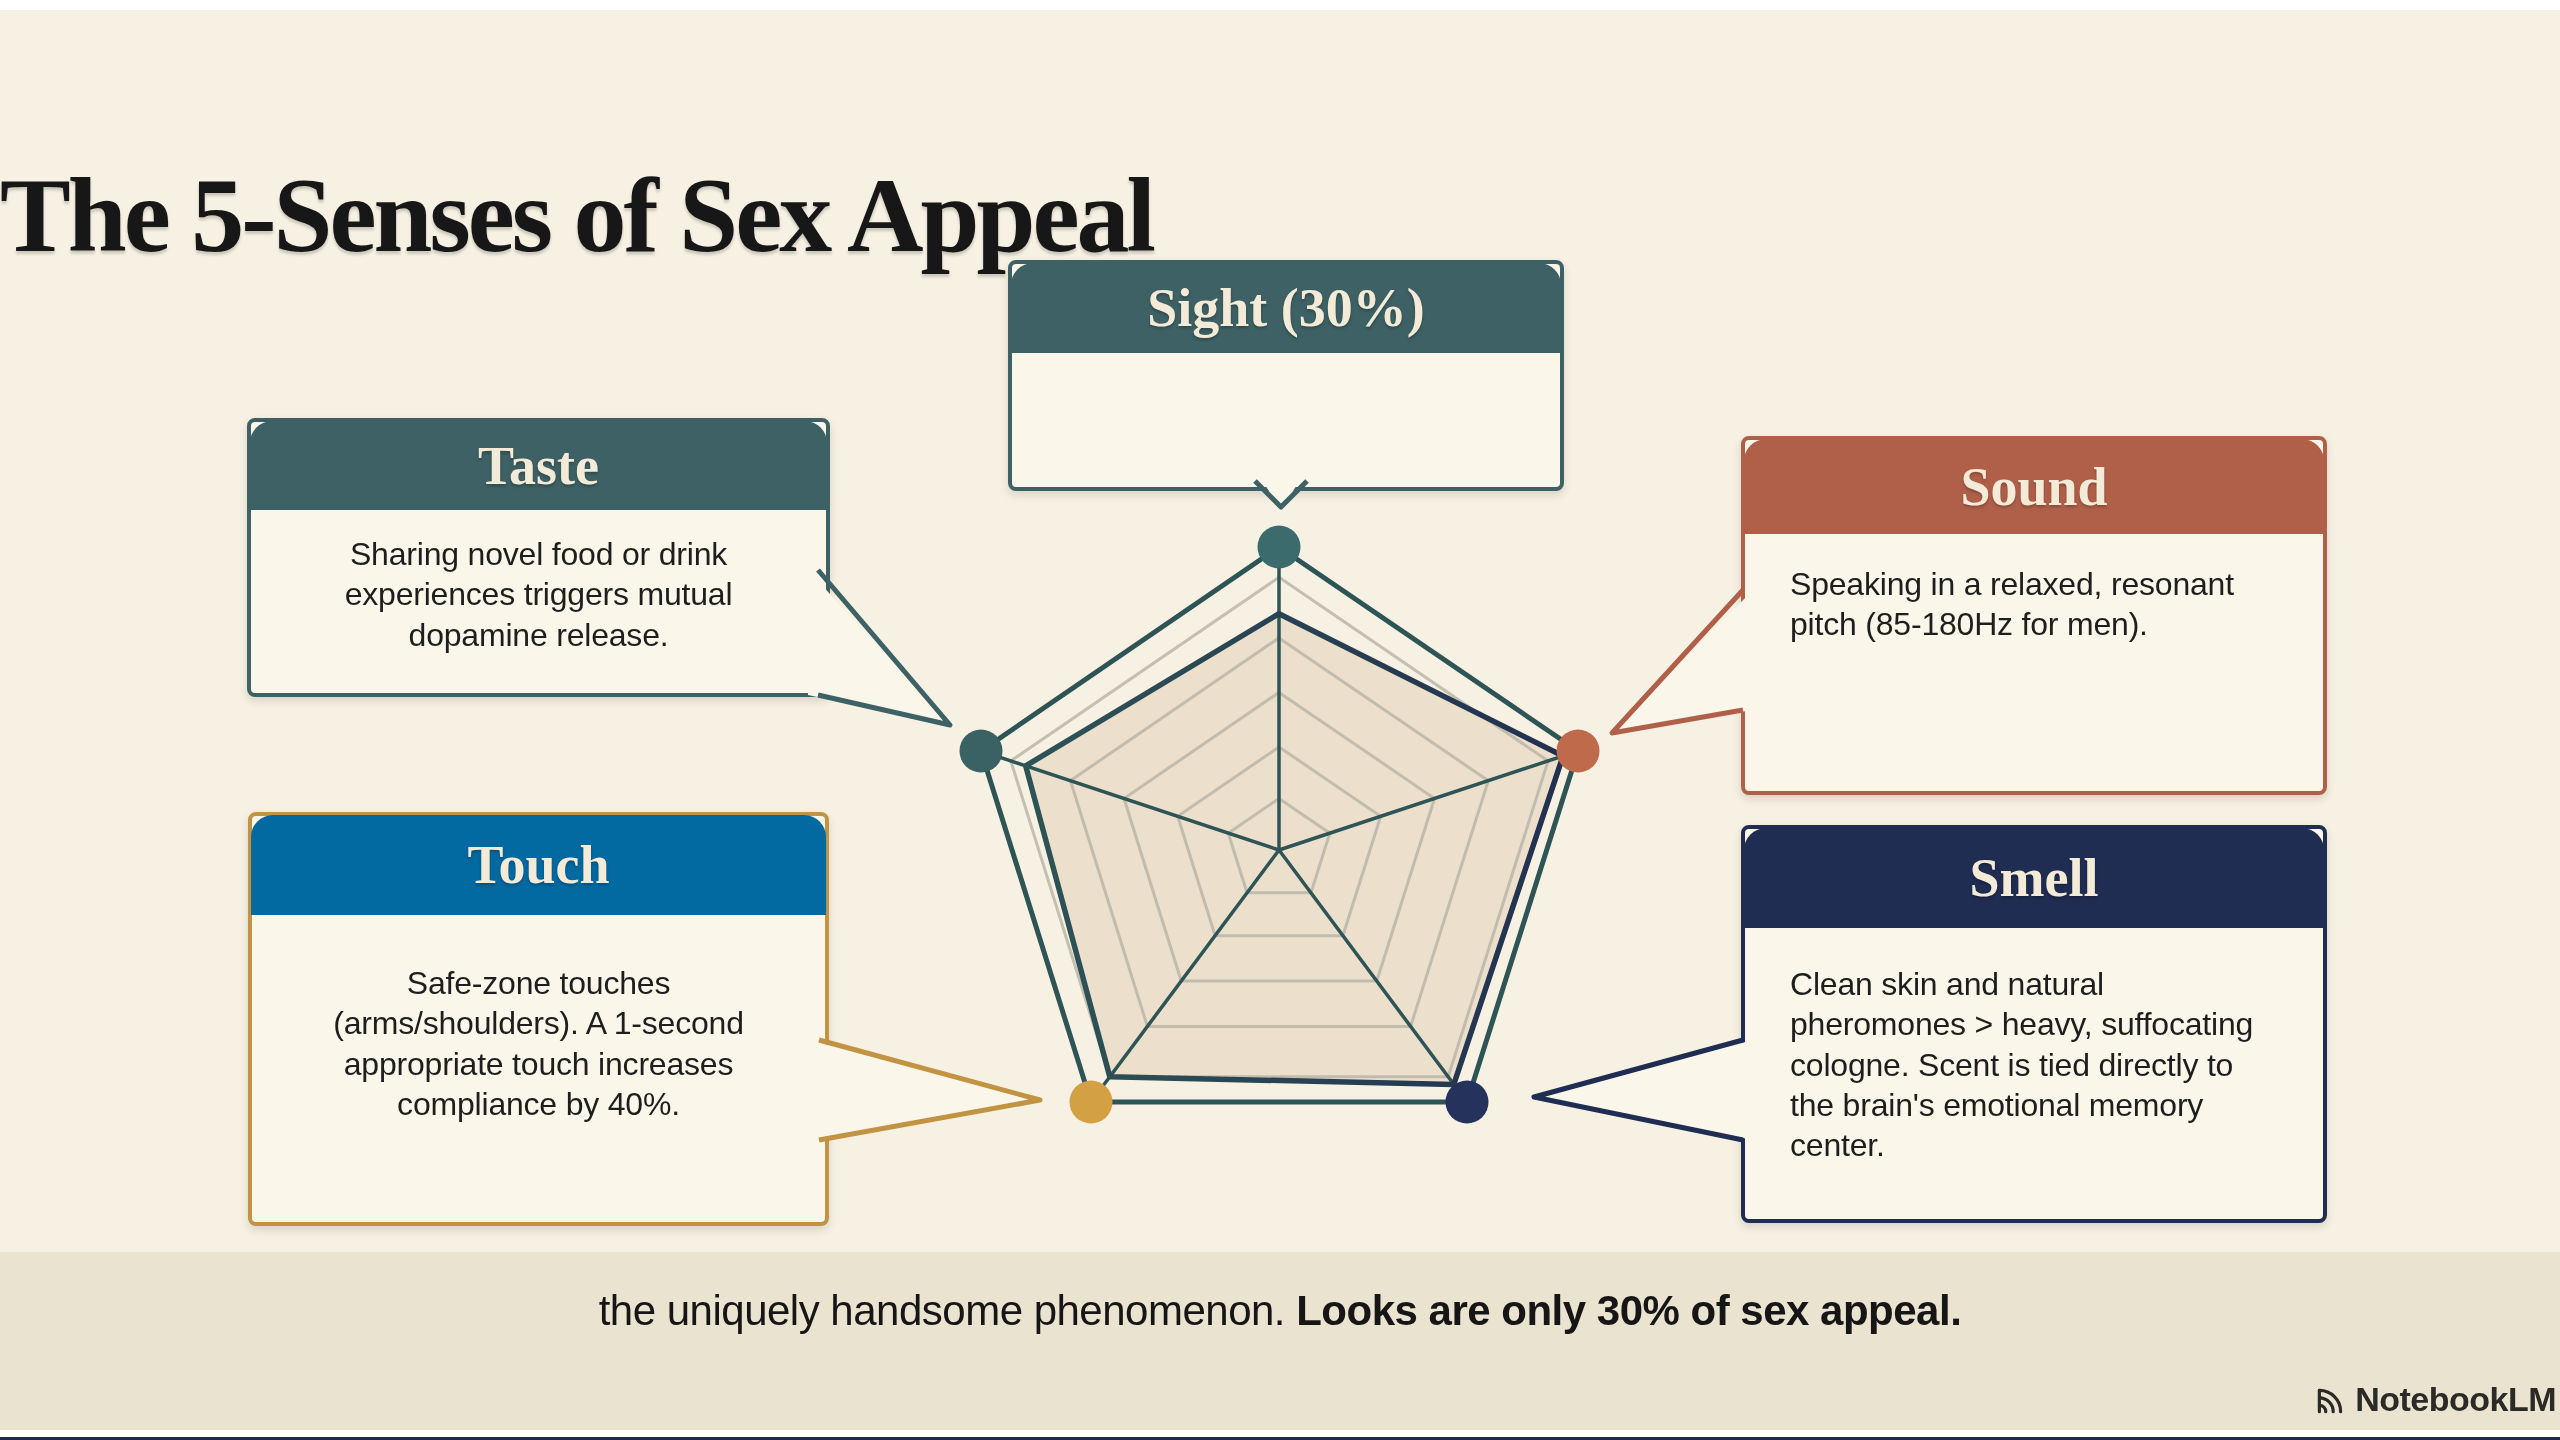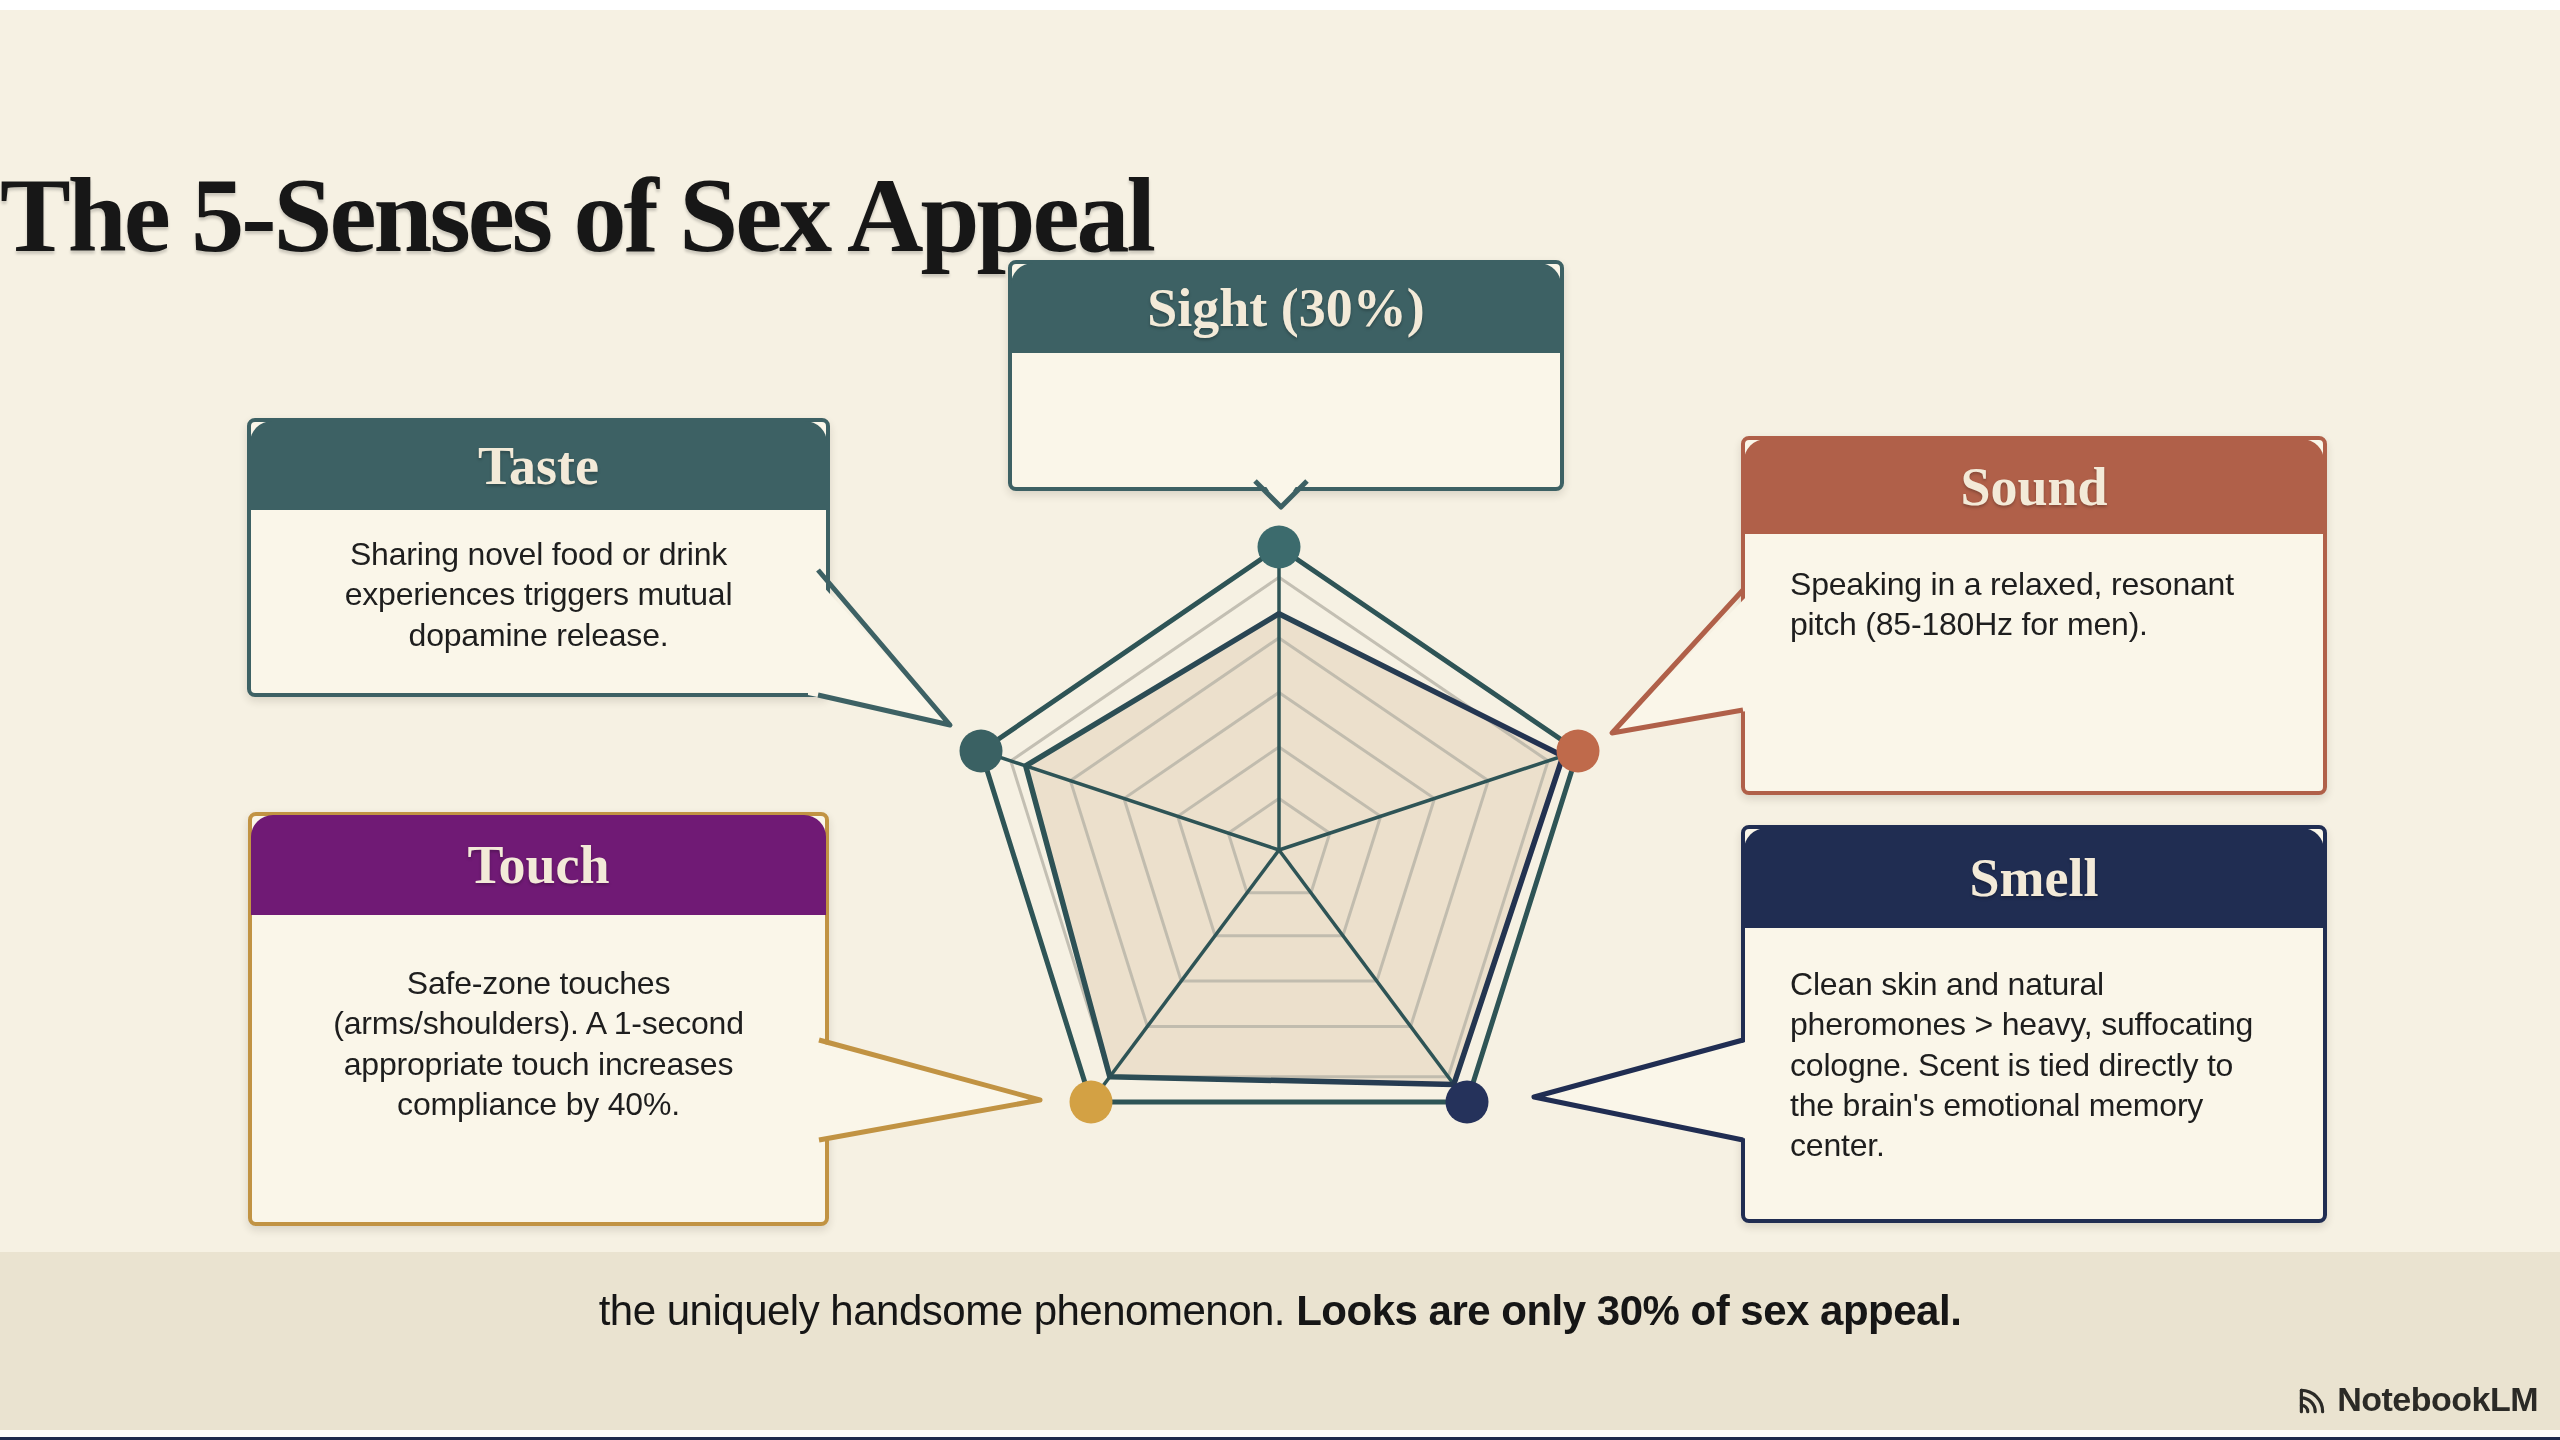--- a/index.html
+++ b/index.html
@@ -43,21 +43,21 @@
   #box-smell .callout-header{height:100px;}
   #box-smell .callout-body{padding:36px 55px 0 45px;}
 
   #overlay-svg{position:absolute;left:0;top:0;width:2560px;height:1440px;pointer-events:none;}
 
   .band{position:absolute;left:0;top:1252px;width:2560px;height:178px;background:#eae3d0;}
   .key-insight{position:absolute;left:0;top:1282px;width:2560px;text-align:center;
                font-size:42px;line-height:1.38;color:#161616;letter-spacing:-0.5px;}
   .key-insight b{font-weight:700;}
 
-  .brand{position:absolute;right:22px;top:1380px;display:flex;align-items:center;gap:8px;}
+  .brand{position:absolute;right:4px;top:1380px;display:flex;align-items:center;gap:8px;}
   .brand-text{font-size:34px;font-weight:700;color:#2b2a26;letter-spacing:-0.5px;}
 </style>
 </head>
 <body>
 
 <div class="strip-top"></div>
 <div class="band"></div>
 <div class="strip-bottom"></div>
 <div class="bar-navy"></div>
 
@@ -77,21 +77,21 @@
 </div>
 
 <div class="callout" id="box-sound" style="border-color: rgb(176, 96, 73);">
   <div class="callout-header" style="background: rgb(176, 96, 73);">
     <span>Sound</span>
   </div>
   <div class="callout-body left-text">Speaking in a relaxed, resonant pitch (85-180Hz for men).</div>
 </div>
 
 <div class="callout" id="box-touch" style="border-color: rgb(193, 147, 67);">
-  <div class="callout-header" style="background: #701a75;">
+  <div class="callout-header" style="background: #0369a1;">
     <span>Touch</span>
   </div>
   <div class="callout-body center-text">Safe-zone touches (arms/shoulders). A 1-second appropriate touch increases compliance by 40%.</div>
 </div>
 
 <div class="callout" id="box-smell" style="border-color: rgb(32, 45, 82);">
   <div class="callout-header" style="background: rgb(32, 45, 82);">
     <span>Smell</span>
   </div>
   <div class="callout-body left-text">Clean skin and natural pheromones &gt; heavy, suffocating cologne. Scent is tied directly to the brain's emotional memory center.</div>

